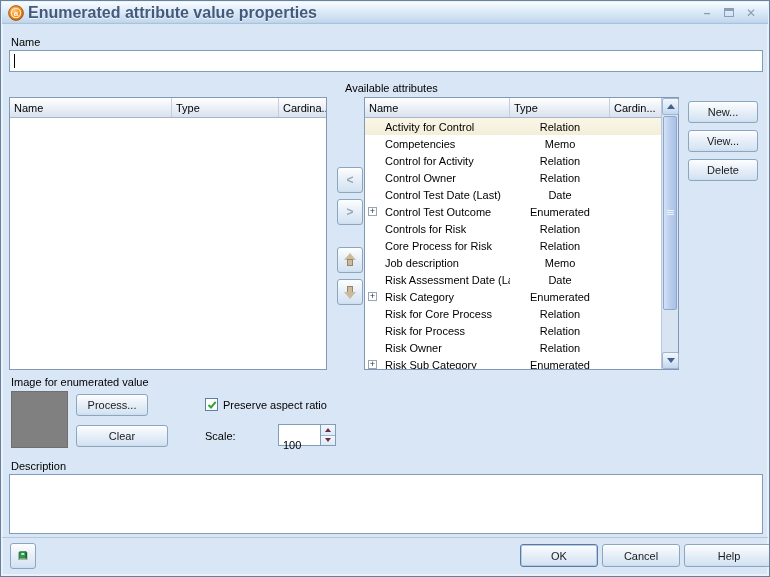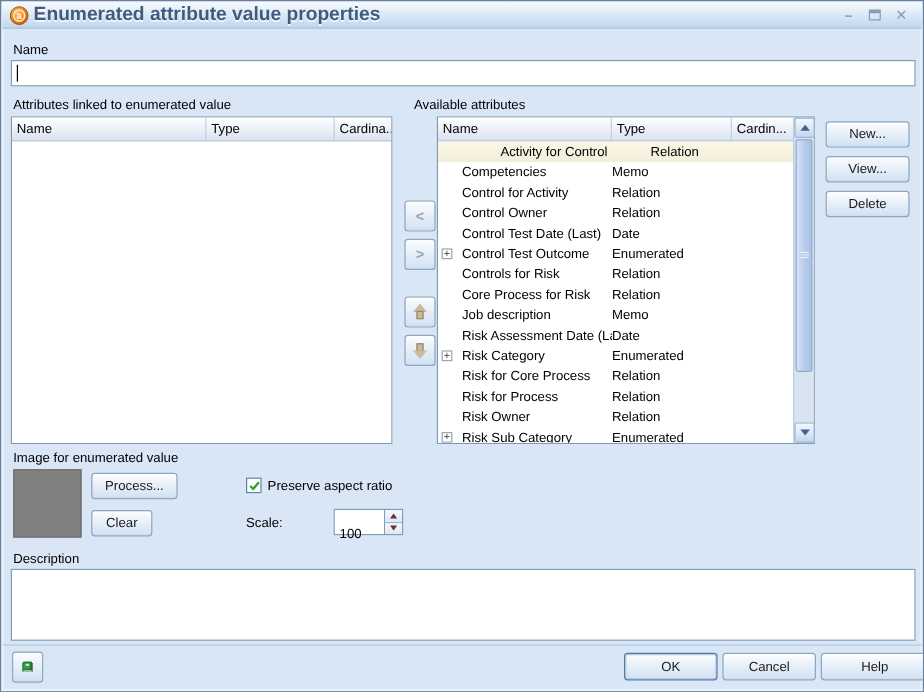--- a/index.html
+++ b/index.html
@@ -41,25 +41,25 @@
   .btn-default{border-color:#5a7aa4;box-shadow:0 0 0 1px #b3cbe4 inset;}
   
   .list{position:absolute;background:#fff;border:1px solid #8298b5;}
   .list-hdr{position:absolute;left:0;top:0;right:0;height:20px;display:flex;
     background:linear-gradient(#ffffff,#eaeff7 55%,#d9e2ee);
     border-bottom:1px solid #a8b6c9;}
   .hcell{height:100%;display:flex;align-items:center;padding:0 4px;
     border-right:1px solid #c3cfde;overflow:hidden;white-space:nowrap;color:#000;}
   .list-body{position:absolute;left:0;top:20px;right:0;bottom:0;overflow:hidden;background:#fff;}
   .row{position:relative;height:17px;display:flex;align-items:center;white-space:nowrap;}
-  .row.sel{background:linear-gradient(#faf7e8,#f3eed8);padding-left:32px;}
+  .row.sel{background:linear-gradient(#faf7e8,#f3eed8);}
   .expand{position:absolute;left:3px;top:4px;width:9px;height:9px;background:#fff;
     border:1px solid #97a5b8;color:#333;font-size:9px;line-height:7px;text-align:center;}
   .cell-name{padding-left:20px;width:145px;overflow:hidden;}
-  .cell-type{width:100px;overflow:hidden;}
+  .cell-type{width:100px;overflow:hidden;text-align:center;}
   
   .sb{position:absolute;top:0;right:0;width:17px;bottom:0;background:#d8e4f2;border-left:1px solid #b9c8dc;}
   .sb-btn{position:absolute;left:0;width:17px;height:17px;
     background:linear-gradient(#f2f7fc,#d8e6f5 60%,#c2d6ec);
     border:1px solid #9fb4cf;border-radius:2px;display:flex;align-items:center;justify-content:center;}
   .sb-up{top:0;} .sb-down{bottom:0;}
   .tri-up{width:0;height:0;border-left:4px solid transparent;border-right:4px solid transparent;border-bottom:5px solid #44608c;}
   .tri-down{width:0;height:0;border-left:4px solid transparent;border-right:4px solid transparent;border-top:5px solid #44608c;}
   .sb-thumb{position:absolute;left:1px;width:14px;top:18px;height:194px;
     background:linear-gradient(90deg,#d5e2f6,#b9cdec 50%,#aac2e6);
@@ -119,21 +119,20 @@
       <span class="wc"><span class="wc-max"></span></span>
       <span class="wc">✕</span>
     </div>
   </div>
 
   <div class="lbl" style="left:10px;top:35px;">Name</div>
   <div class="txt" style="left:8px;top:49px;width:754px;height:22px;">
     <div class="caret"></div>
   </div>
 
-  <div class="lbl" style="left:10px;top:81px;">Attributes linked to enumerated value</div>
   <div class="list" style="left:8px;top:96px;width:318px;height:273px;">
     <div class="list-hdr">
       <div class="hcell" style="width:162px;">Name</div>
       <div class="hcell" style="width:107px;">Type</div>
       <div class="hcell" style="flex:1;border-right:none;">Cardina...</div>
     </div>
     <div class="list-body"></div>
   </div>
 
   <button class="btn xfer" style="left:336px;top:166px;">
@@ -244,21 +243,21 @@
     </div>
   </div>
 
   <button class="btn" style="left:687px;top:100px;width:70px;height:22px;">New...</button>
   <button class="btn" style="left:687px;top:129px;width:70px;height:22px;">View...</button>
   <button class="btn" style="left:687px;top:158px;width:70px;height:22px;">Delete</button>
 
   <div class="lbl" style="left:10px;top:375px;">Image for enumerated value</div>
   <div class="img-preview"></div>
   <button class="btn" style="left:75px;top:393px;width:72px;height:22px;">Process...</button>
-  <button class="btn" style="left:75px;top:424px;width:51px;height:22px;">Clear</button>
+  <button class="btn" style="left:75px;top:424px;width:92px;height:22px;">Clear</button>
 
   <div class="chk-wrap" style="left:204px;top:397px;">
     <span class="chk">
       <svg width="10" height="10" viewBox="0 0 10 10">
           <path d="M1.5 5 L4 7.5 L8.7 1.8" fill="none" stroke="#2ea52e" stroke-width="2"></path>
         </svg>
     </span>
     <span>Preserve aspect ratio</span>
   </div>
 

